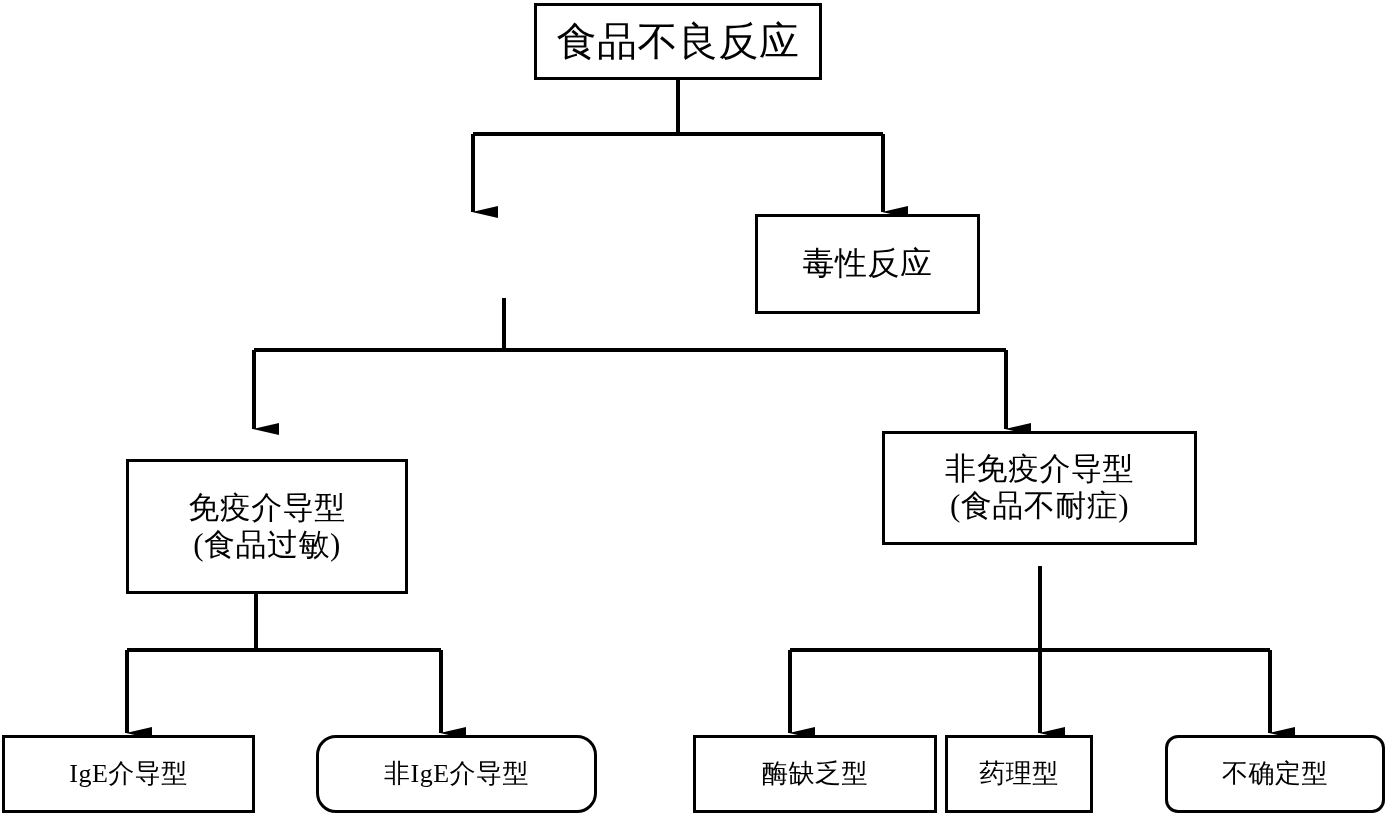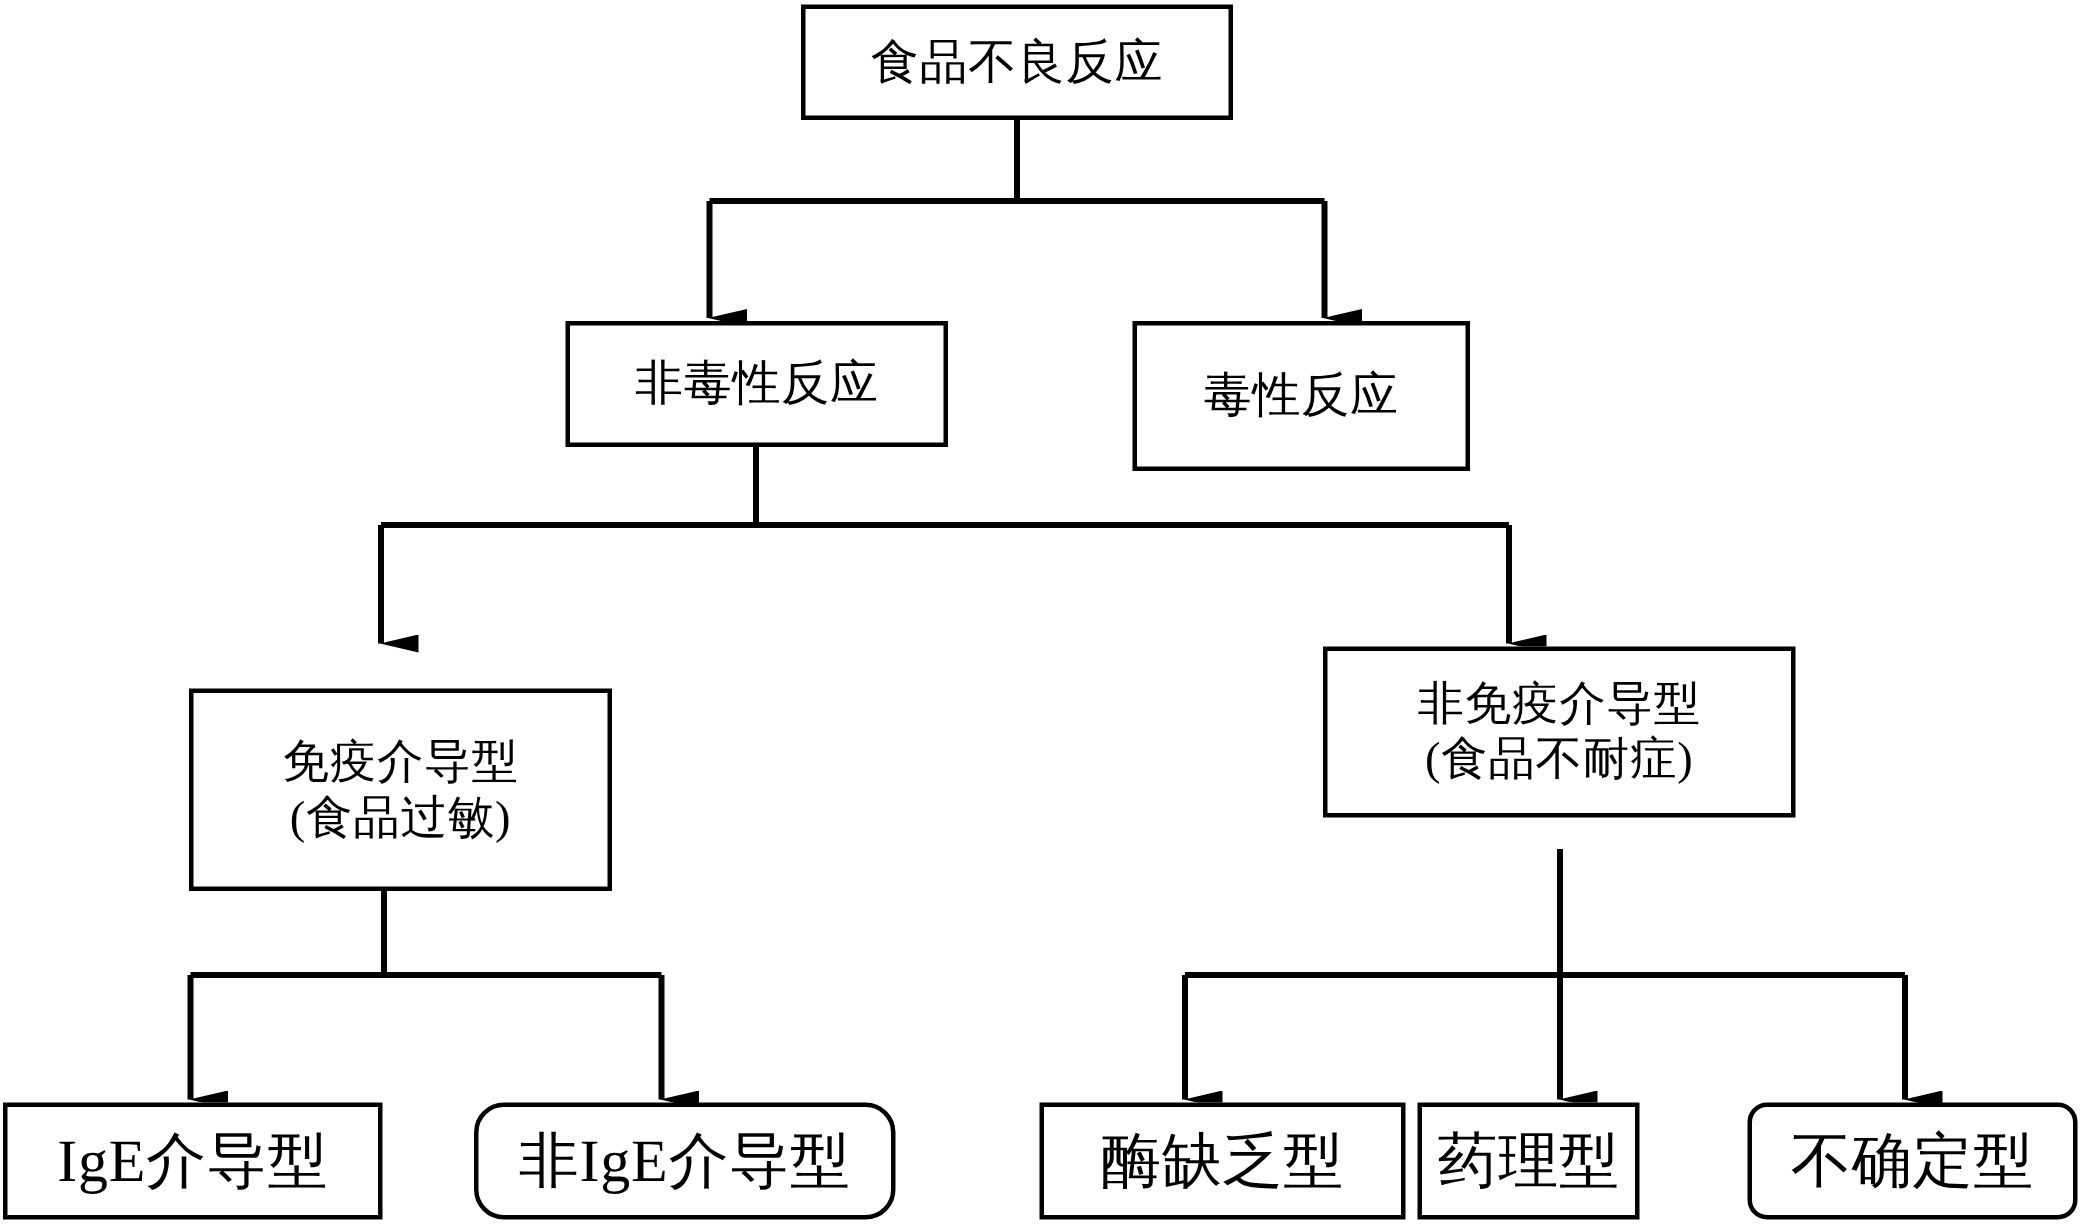--- a/index.html
+++ b/index.html
@@ -36,24 +36,24 @@
     justify-content: center;
     text-align: center;
     color: #000000;
     line-height: 1.18;
     letter-spacing: 0.5px;
   }
   .node .label {
     display: block;
     white-space: pre-line;
   }
-  .t-lvl1 { font-size: 32px; }
+  .t-lvl1 { font-size: 40px; }
   .t-lvl2 { font-size: 32px; }
   .t-lvl3 { font-size: 31px; }
-  .t-lvl4 { font-size: 40px; text-align: center; }
+  .t-lvl4 { font-size: 26px; text-align: center; }
 </style>
 </head>
 <body>
 
 <div id="canvas">
 
   <svg class="edges" viewBox="0 0 1388 816">
     <defs>
       <marker id="arrowhead" markerWidth="12" markerHeight="26" refX="6" refY="25" orient="auto" markerUnits="userSpaceOnUse">
         <polygon points="0,0 12,0 6,26" fill="#000000"></polygon>
@@ -87,23 +87,20 @@
       <path d="M 790,650 L 790,733" stroke="#000000" stroke-width="4" fill="none" marker-end="url(#arrowhead)"></path>
       <path d="M 1040,650 L 1040,733" stroke="#000000" stroke-width="4" fill="none" marker-end="url(#arrowhead)"></path>
       <path d="M 1270,650 L 1270,733" stroke="#000000" stroke-width="4" fill="none" marker-end="url(#arrowhead)"></path>
     </g>
   </svg>
 
   <div class="node t-lvl1" style="left:534px; top:3px; width:288px; height:77px;">
     <span class="label">食品不良反应</span>
   </div>
 
-  <div class="node t-lvl2" style="left:377px; top:214px; width:255px; height:84px;">
-    <span class="label">非毒性反应</span>
-  </div>
   <div class="node t-lvl2" style="left:755px; top:214px; width:225px; height:100px;">
     <span class="label">毒性反应</span>
   </div>
 
   <div class="node t-lvl3" style="left:126px; top:431px; width:282px; height:135px;margin-top:28px;">
     <span class="label">免疫介导型
 (食品过敏)</span>
   </div>
   <div class="node t-lvl3" style="left:882px; top:431px; width:315px; height:114px;justify-content:center;">
     <span class="label">非免疫介导型

